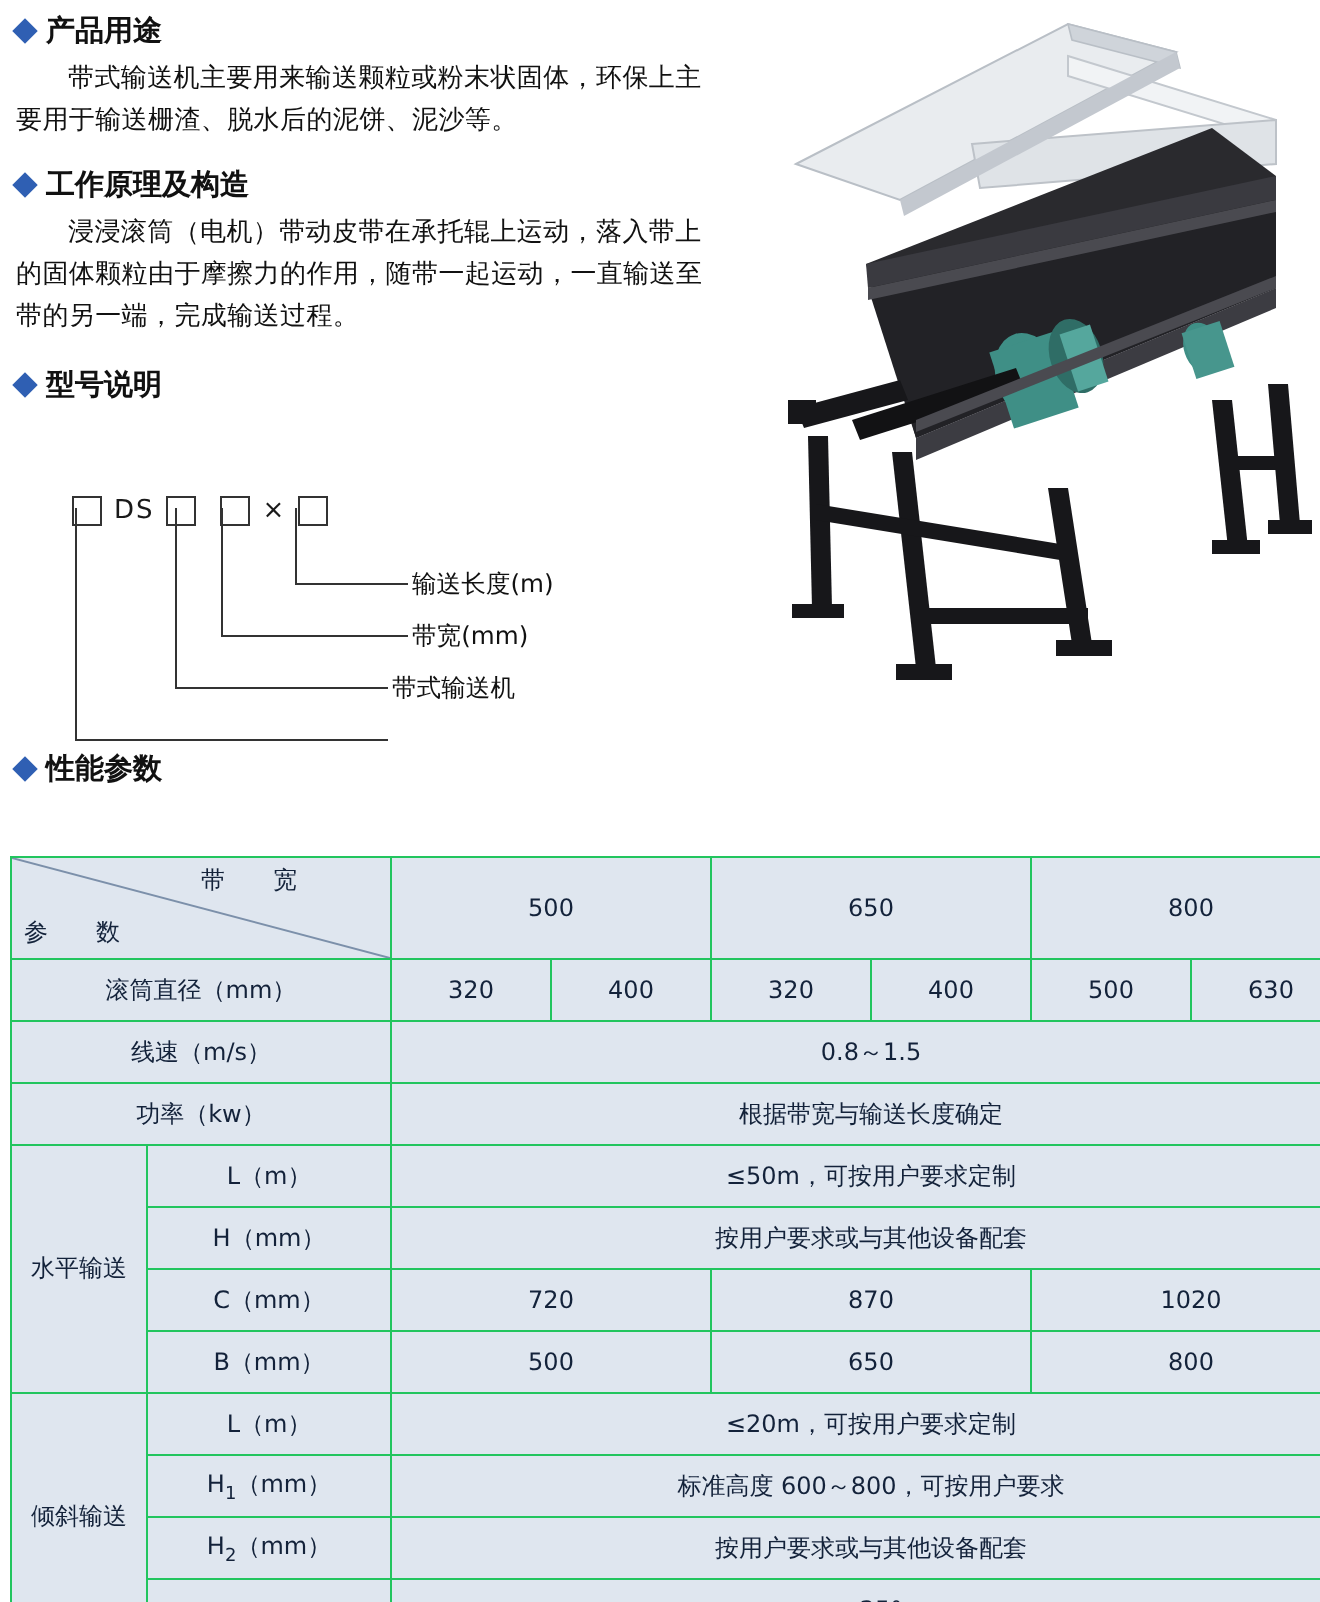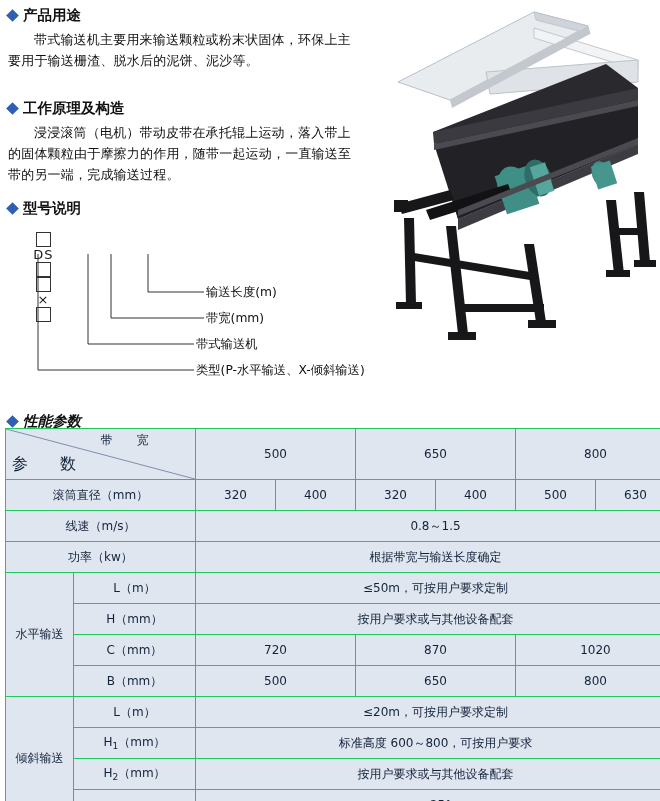--- a/index.html
+++ b/index.html
@@ -48,21 +48,21 @@
     width: 348px;
   }
   .para {
     font-size: 13px;
     line-height: 1.62;
     text-indent: 2em;
     margin: 4px 0 0 0;
     color: #111;
     letter-spacing: 0.2px;
   }
-  .gap-head { margin-top: 28px; }
+  .gap-head { margin-top: 12px; }
 
   
   .photo {
     position: absolute;
     left: 338px;
     top: 4px;
     width: 318px;
     height: 340px;
     overflow: hidden;
   }
@@ -71,26 +71,25 @@
   .model-block {
     position: absolute;
     left: 8px;
     top: 228px;
     width: 420px;
     height: 160px;
   }
   .codes {
     position: absolute;
     left: 22px;
-    top: 4px;
+    top: 20px;
     display: flex;
     align-items: center;
     gap: 0px;
     font-size: 13px;
-    flex-direction: column;
   }
   .box {
     display: inline-block;
     width: 13px;
     height: 13px;
     border: 1px solid #333;
     margin: 0 6px;
   }
   .code-txt {
     font-size: 13px;
@@ -107,22 +106,21 @@
     position: absolute;
     font-size: 12.3px;
     white-space: nowrap;
     color: #111;
   }
 
   
   .perf-head {
     position: absolute;
     left: 8px;
-    top: 412px;
-    font-style: italic;
+    top: 375px;
   }
 
   
   table.spec {
     position: absolute;
     left: 5px;
     top: 428px;
     width: 650px;
     border-collapse: collapse;
     font-size: 12px;
@@ -153,21 +151,21 @@
   .corner .c-tl {
     position: absolute;
     left: 50%;
     top: 3px;
     font-size: 12px;
   }
   .corner .c-bl {
     position: absolute;
     left: 6px;
     bottom: 4px;
-    font-size: 16px;
+    font-size: 12px;
   }
   .sub {
     font-size: 9px;
     vertical-align: sub;
   }
 </style>
 </head>
 <body>
 
 <div class="page">
@@ -258,21 +256,20 @@
       <path d="M103,26 L103,90 L196,90" stroke="#333" stroke-width="1" fill="none"></path>
 
       <path d="M80,26 L80,116 L186,116" stroke="#333" stroke-width="1" fill="none"></path>
 
       <path d="M30,26 L30,142 L186,142" stroke="#333" stroke-width="1" fill="none"></path>
     </svg>
 
     <span class="lbl" style="left:198px; top:56px;">输送长度(m)</span>
     <span class="lbl" style="left:198px; top:82px;">带宽(mm)</span>
     <span class="lbl" style="left:188px; top:108px;">带式输送机</span>
-    <span class="lbl" style="left:188px; top:134px;">类型(P-水平输送、X-倾斜输送)</span>
   </div>
 
   <div class="sec-head perf-head">
     <span class="diamond"></span>
     <span>性能参数</span>
   </div>
 
   <table class="spec">
     <colgroup>
       <col style="width:68px">

